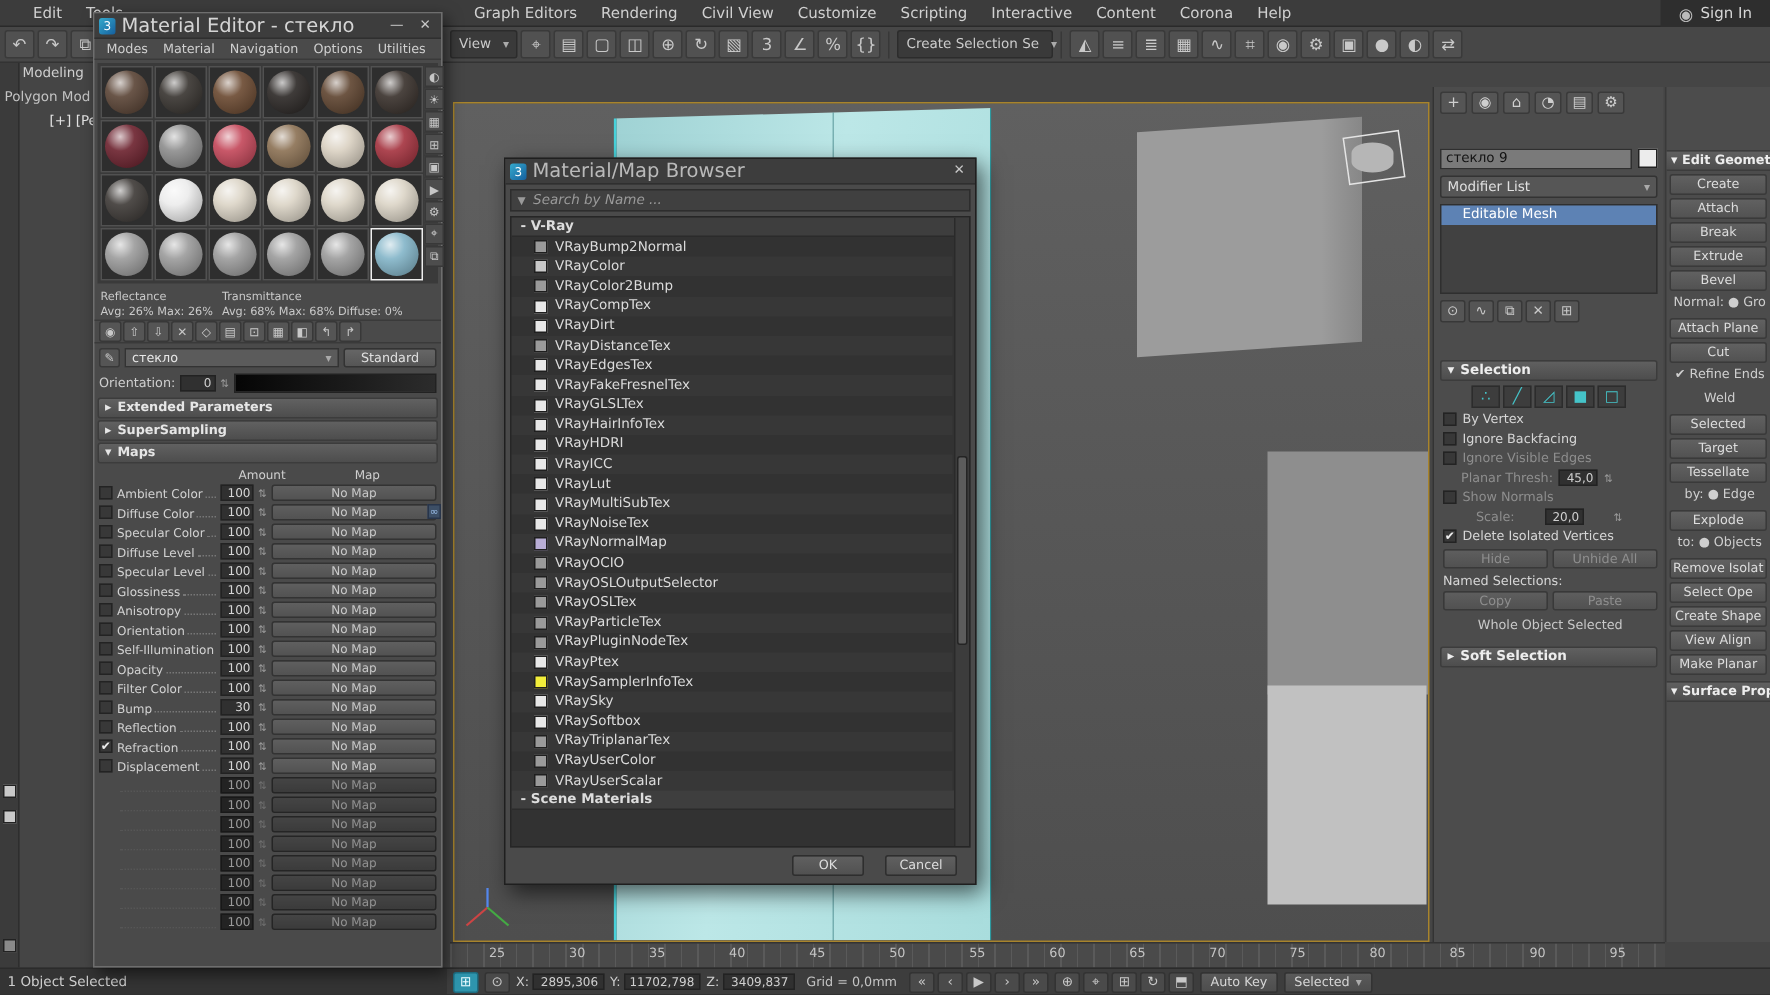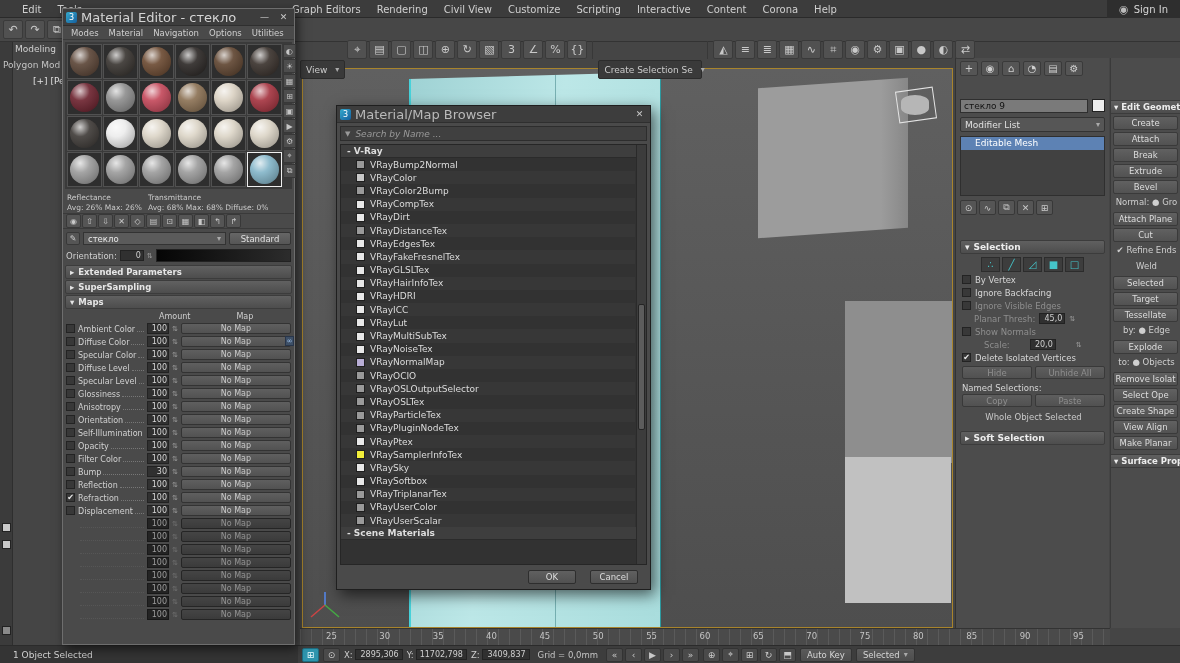--- a/index.html
+++ b/index.html
@@ -13,21 +13,21 @@
   .menu-item{padding:0 8px;font-size:10px;color:#d0d0d0;white-space:nowrap;}
   #signin{position:absolute;right:0;top:0;height:18px;display:flex;align-items:center;gap:5px;background:#2e2e2e;padding:0 12px;font-size:10px;}
   .signin-ico{color:#bbb;font-size:11px;}
 
   
   #toolbar{position:absolute;top:18px;left:0;right:0;height:24px;background:#474747;border-bottom:1px solid #333;z-index:4;}
   .tb-row{position:absolute;top:2px;display:flex;align-items:center;gap:2px;}
   .tb-icon{width:20px;height:19px;background:#515151;border:1px solid #3a3a3a;border-radius:2px;color:#c9c9c9;
            font-size:11px;display:flex;align-items:center;justify-content:center;}
   .tb-drop{height:19px;background:#3a3a3a;border:1px solid #2c2c2c;border-radius:2px;color:#ccc;font-size:9px;
-           display:flex;align-items:center;padding:0 5px;gap:8px;white-space:nowrap;margin-top:40px;}
+           display:flex;align-items:center;padding:0 5px;gap:8px;white-space:nowrap;}
   .drop-arrow{font-size:8px;color:#aaa;}
   .tb-sep{width:1px;height:18px;background:#383838;margin:0 3px;}
 
   
   #leftstrip{position:absolute;left:0;top:18px;width:13px;bottom:18px;background:#3b3b3b;border-right:1px solid #2e2e2e;z-index:3;}
   .lstrip-sq{position:absolute;left:2px;width:9px;height:9px;background:#c9c9c9;border:1px solid #222;}
   #ribbon-tab{position:absolute;left:15px;top:44px;font-size:9px;color:#d0d0d0;z-index:3;}
   #ribbon-tab2{position:absolute;left:3px;top:60px;font-size:9px;color:#c4c4c4;z-index:3;}
   #vp-label{position:absolute;left:33px;top:76px;font-size:9px;color:#e3e3e3;z-index:3;}
 
@@ -87,21 +87,21 @@
   .eg-item.btn{background:linear-gradient(#616161,#525252);border:1px solid #3a3a3a;border-radius:2px;color:#ddd;text-align:center;line-height:12px;}
   .eg-item.lbl{color:#cfcfcf;padding-left:2px;line-height:13px;background:none;border:none;}
   #editgeo .hdr2{margin-top:4px;}
 
   
   #timeline{position:absolute;left:300px;top:628px;width:810px;height:17px;background:#4a4a4a;border-top:1px solid #333;z-index:2;
             background-image:repeating-linear-gradient(90deg,#5a5a5a 0 1px,transparent 1px 11px);}
   #timeline .ticks{display:flex;justify-content:space-between;padding:2px 26px 0 26px;font-size:8.5px;color:#c4c4c4;}
   #statusbar{position:absolute;left:0;right:0;bottom:0;height:18px;background:#3d3d3d;border-top:1px solid #2b2b2b;z-index:6;
              display:flex;align-items:center;gap:4px;}
-  #sel-info{width:298px;height:18px;background:#343434;display:flex;align-items:center;padding-left:13px;font-size:9px;color:#cfcfcf;flex:none;}
+  #sel-info{width:298px;height:18px;background:#343434;display:flex;align-items:center;padding-left:5px;font-size:9px;color:#cfcfcf;flex:none;}
   .sb-icon{width:17px;height:14px;background:#4a4a4a;border:1px solid #333;border-radius:2px;color:#c9c9c9;font-size:9px;
            display:flex;align-items:center;justify-content:center;flex:none;}
   .sb-icon.active{background:#2e95ad;color:#eafcff;border-color:#1d6c80;}
   .coord{display:flex;align-items:center;gap:2px;font-size:8.5px;color:#cfcfcf;flex:none;}
   .coord .valbox{width:auto;min-width:48px;padding:0 3px;}
   #grid-info{font-size:8.5px;color:#c4c4c4;flex:none;margin:0 4px;}
   .sb-btn{height:14px;background:linear-gradient(#5a5a5a,#4d4d4d);border:1px solid #333;border-radius:2px;color:#d6d6d6;font-size:8.5px;
           display:flex;align-items:center;padding:0 6px;gap:4px;flex:none;}
 
   
@@ -179,21 +179,21 @@
 <body>
 
 <div id="screen">
 
   <div id="menubar">
     <div class="menu-group" style="left:14px;">
 
     <span class="menu-item">Edit</span>
         <span class="menu-item">Tools</span>
       </div>
-    <div class="menu-group" style="left:284px;">
+    <div class="menu-group" style="left:308px;">
 
     <span class="menu-item">Graph Editors</span>
         <span class="menu-item">Rendering</span>
         <span class="menu-item">Civil View</span>
         <span class="menu-item">Customize</span>
         <span class="menu-item">Scripting</span>
         <span class="menu-item">Interactive</span>
         <span class="menu-item">Content</span>
         <span class="menu-item">Corona</span>
         <span class="menu-item">Help</span>

